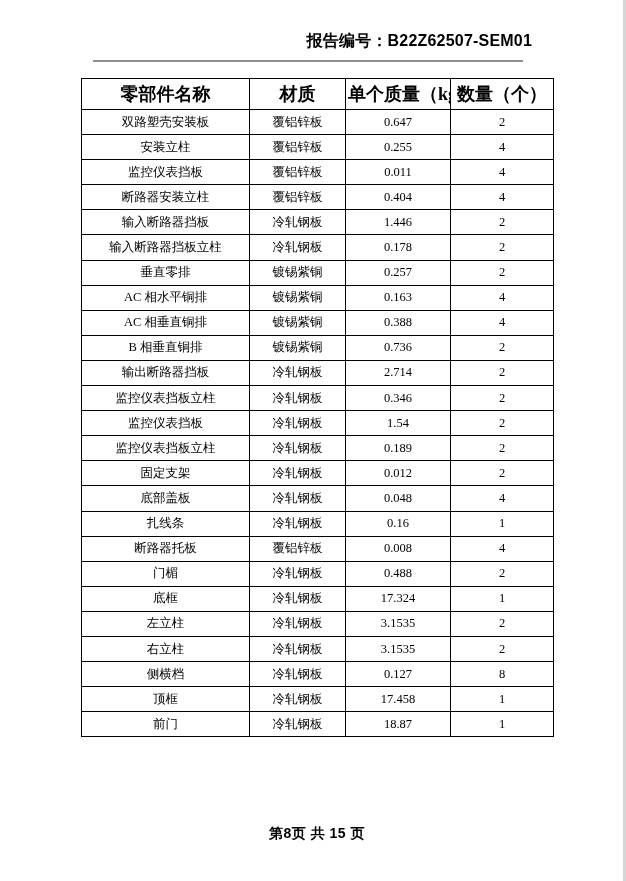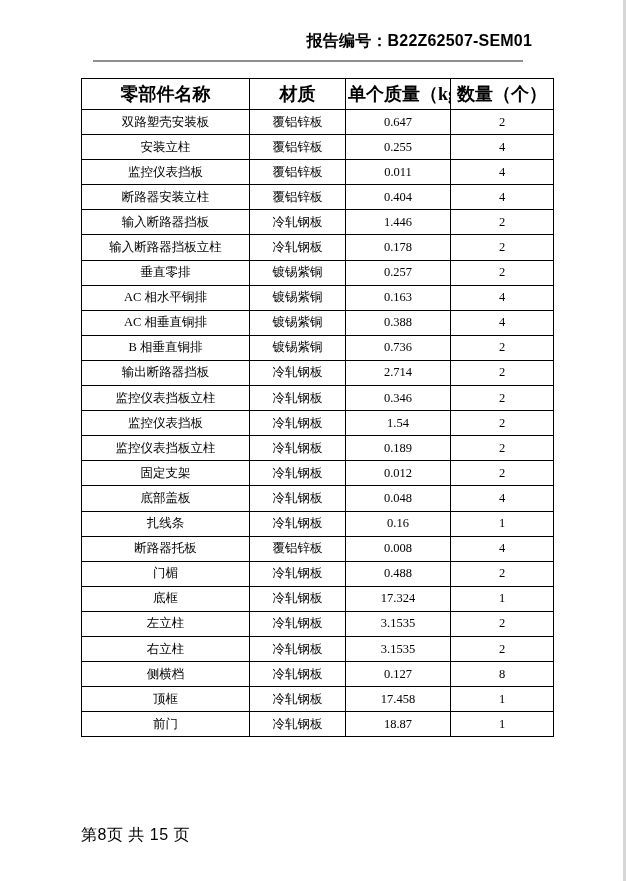--- a/index.html
+++ b/index.html
@@ -69,23 +69,24 @@
   table.parts td {
     height: 24.1px;
     font-size: 12.5px;
     font-weight: normal;
   }
   .page-footer {
     position: absolute;
     top: 825px;
     left: 81px;
     width: 472px;
+    text-align: center;
     font-family: "Liberation Sans", "DejaVu Sans", sans-serif;
-    font-size: 16px;
-    font-weight: normal;
+    font-size: 14px;
+    font-weight: bold;
     letter-spacing: 0.5px;
   }
 </style>
 </head>
 <body>
 
 <div class="page">
 
   <div class="report-header">
     <span>报告编号：</span><span>B22Z62507-SEM01</span>

